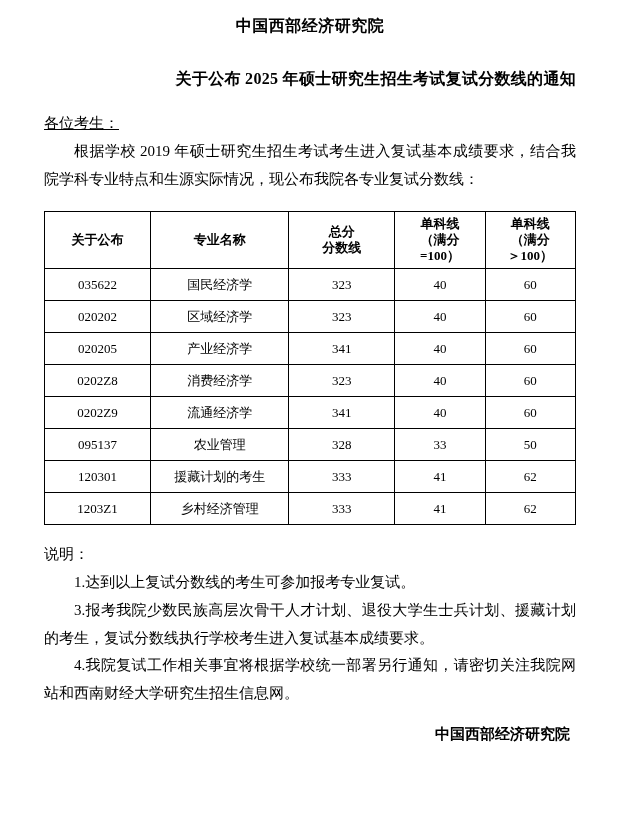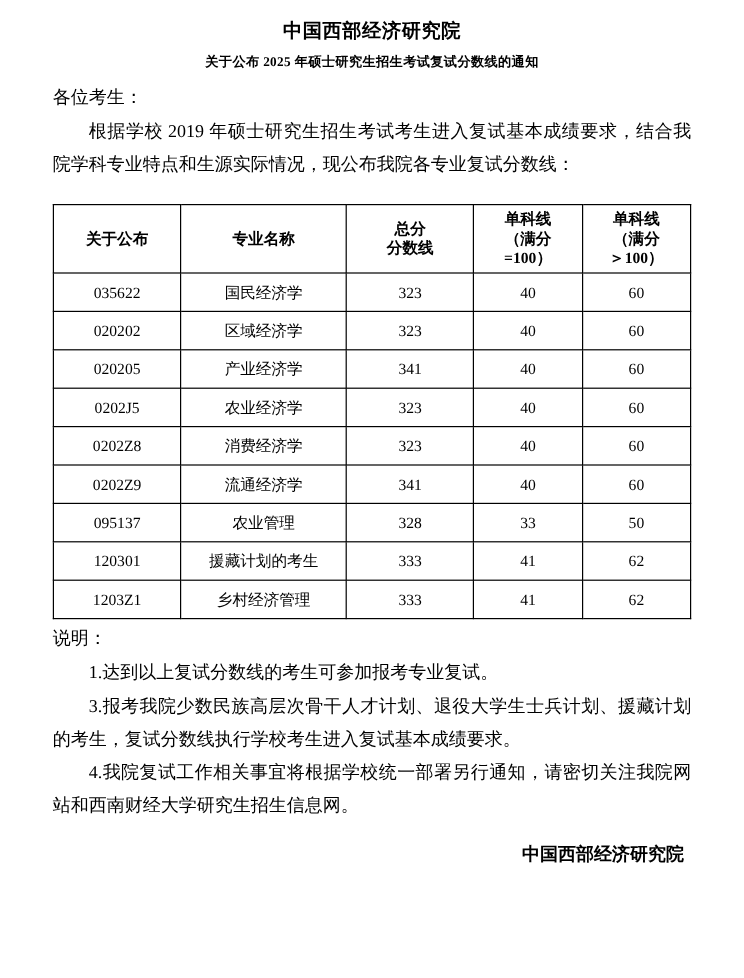--- a/index.html
+++ b/index.html
@@ -22,29 +22,30 @@
     position: relative;
   }
   .org-title {
     text-align: center;
     font-size: 16px;
     font-weight: bold;
     letter-spacing: 0.5px;
     margin-top: 6px;
   }
   .doc-title {
-    text-align: center;
-    font-size: 11px;
-    font-weight: bold;
-    margin-top: 7px;
+    text-align: right;
+    font-size: 16px;
+    font-weight: bold;
+    margin-top: 32px;
     letter-spacing: 0.3px;
   }
   .salutation {
     font-size: 15px;
-    margin-top: 10px;
+    margin-top: 20px;
+    text-decoration: underline;
   }
   .para {
     font-size: 15px;
     line-height: 1.85;
     text-align: justify;
     text-justify: inter-ideograph;
   }
   .indent {
     text-indent: 2em;
   }
@@ -79,21 +80,21 @@
     height: 29px;
     padding: 1px;
     font-size: 13px;
   }
   .col-code { width: 20%; }
   .col-name { width: 26%; }
   .col-total { width: 20%; }
   .col-sub1 { width: 17%; }
   .col-sub2 { width: 17%; }
   .notes {
-    margin-top: 4px;
+    margin-top: 16px;
   }
   .notes .line {
     font-size: 15px;
     line-height: 1.85;
     text-align: justify;
     text-justify: inter-ideograph;
   }
   .sign {
     margin-top: 14px;
     text-align: right;
@@ -162,27 +163,20 @@
           <td>60</td>
         </tr>
         <tr>
           <td>020205</td>
           <td>产业经济学</td>
           <td>341</td>
           <td>40</td>
           <td>60</td>
         </tr>
         <tr>
-          <td>0202J5</td>
-          <td>农业经济学</td>
-          <td>323</td>
-          <td>40</td>
-          <td>60</td>
-        </tr>
-        <tr>
           <td>0202Z8</td>
           <td>消费经济学</td>
           <td>323</td>
           <td>40</td>
           <td>60</td>
         </tr>
         <tr>
           <td>0202Z9</td>
           <td>流通经济学</td>
           <td>341</td>

